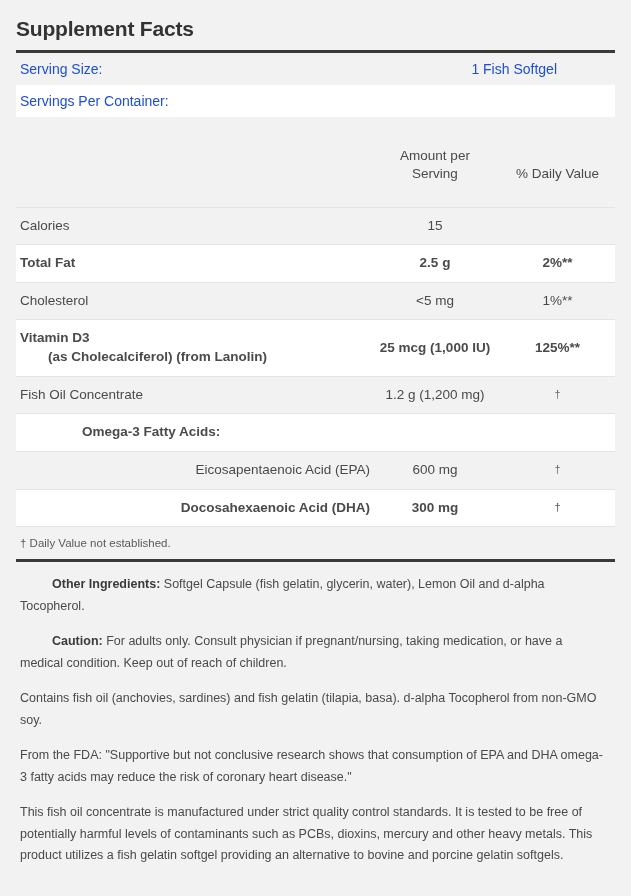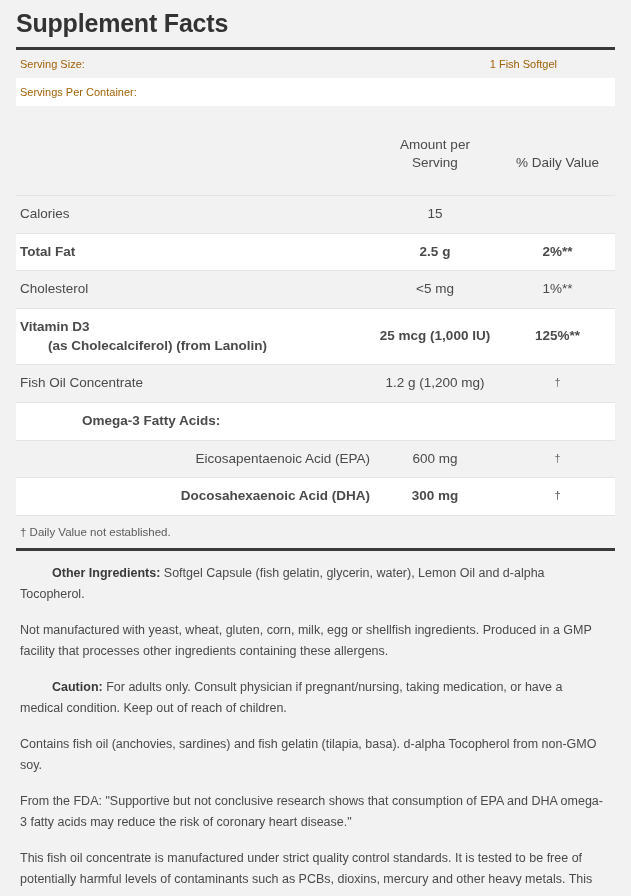--- a/index.html
+++ b/index.html
@@ -18,46 +18,47 @@
 
   .label-wrap {
     position: relative;
     width: 631px;
     box-sizing: border-box;
     padding: 0 16px;
   }
 
   
   .sf-title {
-    font-size: 25px;
+    font-size: 21px;
     font-weight: bold;
     color: #333333;
     letter-spacing: -0.2px;
     padding: 9px 0 9px 0;
     line-height: 1.15;
+    margin-top: 8px;
   }
 
   .rule-thick {
     border-top: 3px solid #3a3a3a;
     height: 0;
     font-size: 0;
     line-height: 0;
   }
 
   
   .serving-table {
     width: 100%;
     border-collapse: collapse;
     table-layout: fixed;
   }
   .serving-table td {
-    font-size: 11px;
+    font-size: 14px;
     padding: 8px 0 8px 0;
     vertical-align: middle;
-    color: #a16207;
+    color: #1d4ed8;
   }
   .serving-table tr.alt td {
     background: #ffffff;
   }
   .serving-table td.sv-label {
     text-align: left;
     padding-left: 4px;
   }
   .serving-table td.sv-value {
     text-align: right;
@@ -275,20 +276,19 @@
   </table>
 
   <div class="footnotes">
       <div class="footnote">† Daily Value not established.</div>
     </div>
 
   <div class="rule-bottom"></div>
 
   <div class="body-copy">
       <p class="para"><b>Other Ingredients:</b><span> Softgel Capsule (fish gelatin, glycerin, water), Lemon Oil and d-alpha Tocopherol.</span></p>
-      <p class="para"><span>Not manufactured with yeast, wheat, gluten, corn, milk, egg or shellfish ingredients. Produced in a GMP facility that processes other ingredients containing these allergens.</span></p>
       <p class="para"><b>Caution:</b><span> For adults only. Consult physician if pregnant/nursing, taking medication, or have a medical condition. Keep out of reach of children.</span></p>
       <p class="para"><span>Contains fish oil (anchovies, sardines) and fish gelatin (tilapia, basa). d-alpha Tocopherol from non-GMO soy.</span></p>
       <p class="para"><span>From the FDA: "Supportive but not conclusive research shows that consumption of EPA and DHA omega-3 fatty acids may reduce the risk of coronary heart disease."</span></p>
       <p class="para"><span>This fish oil concentrate is manufactured under strict quality control standards. It is tested to be free of potentially harmful levels of contaminants such as PCBs, dioxins, mercury and other heavy metals. This product utilizes a fish gelatin softgel providing an alternative to bovine and porcine gelatin softgels.</span></p>
     </div>
 
 </div>
 
 </body></html>

